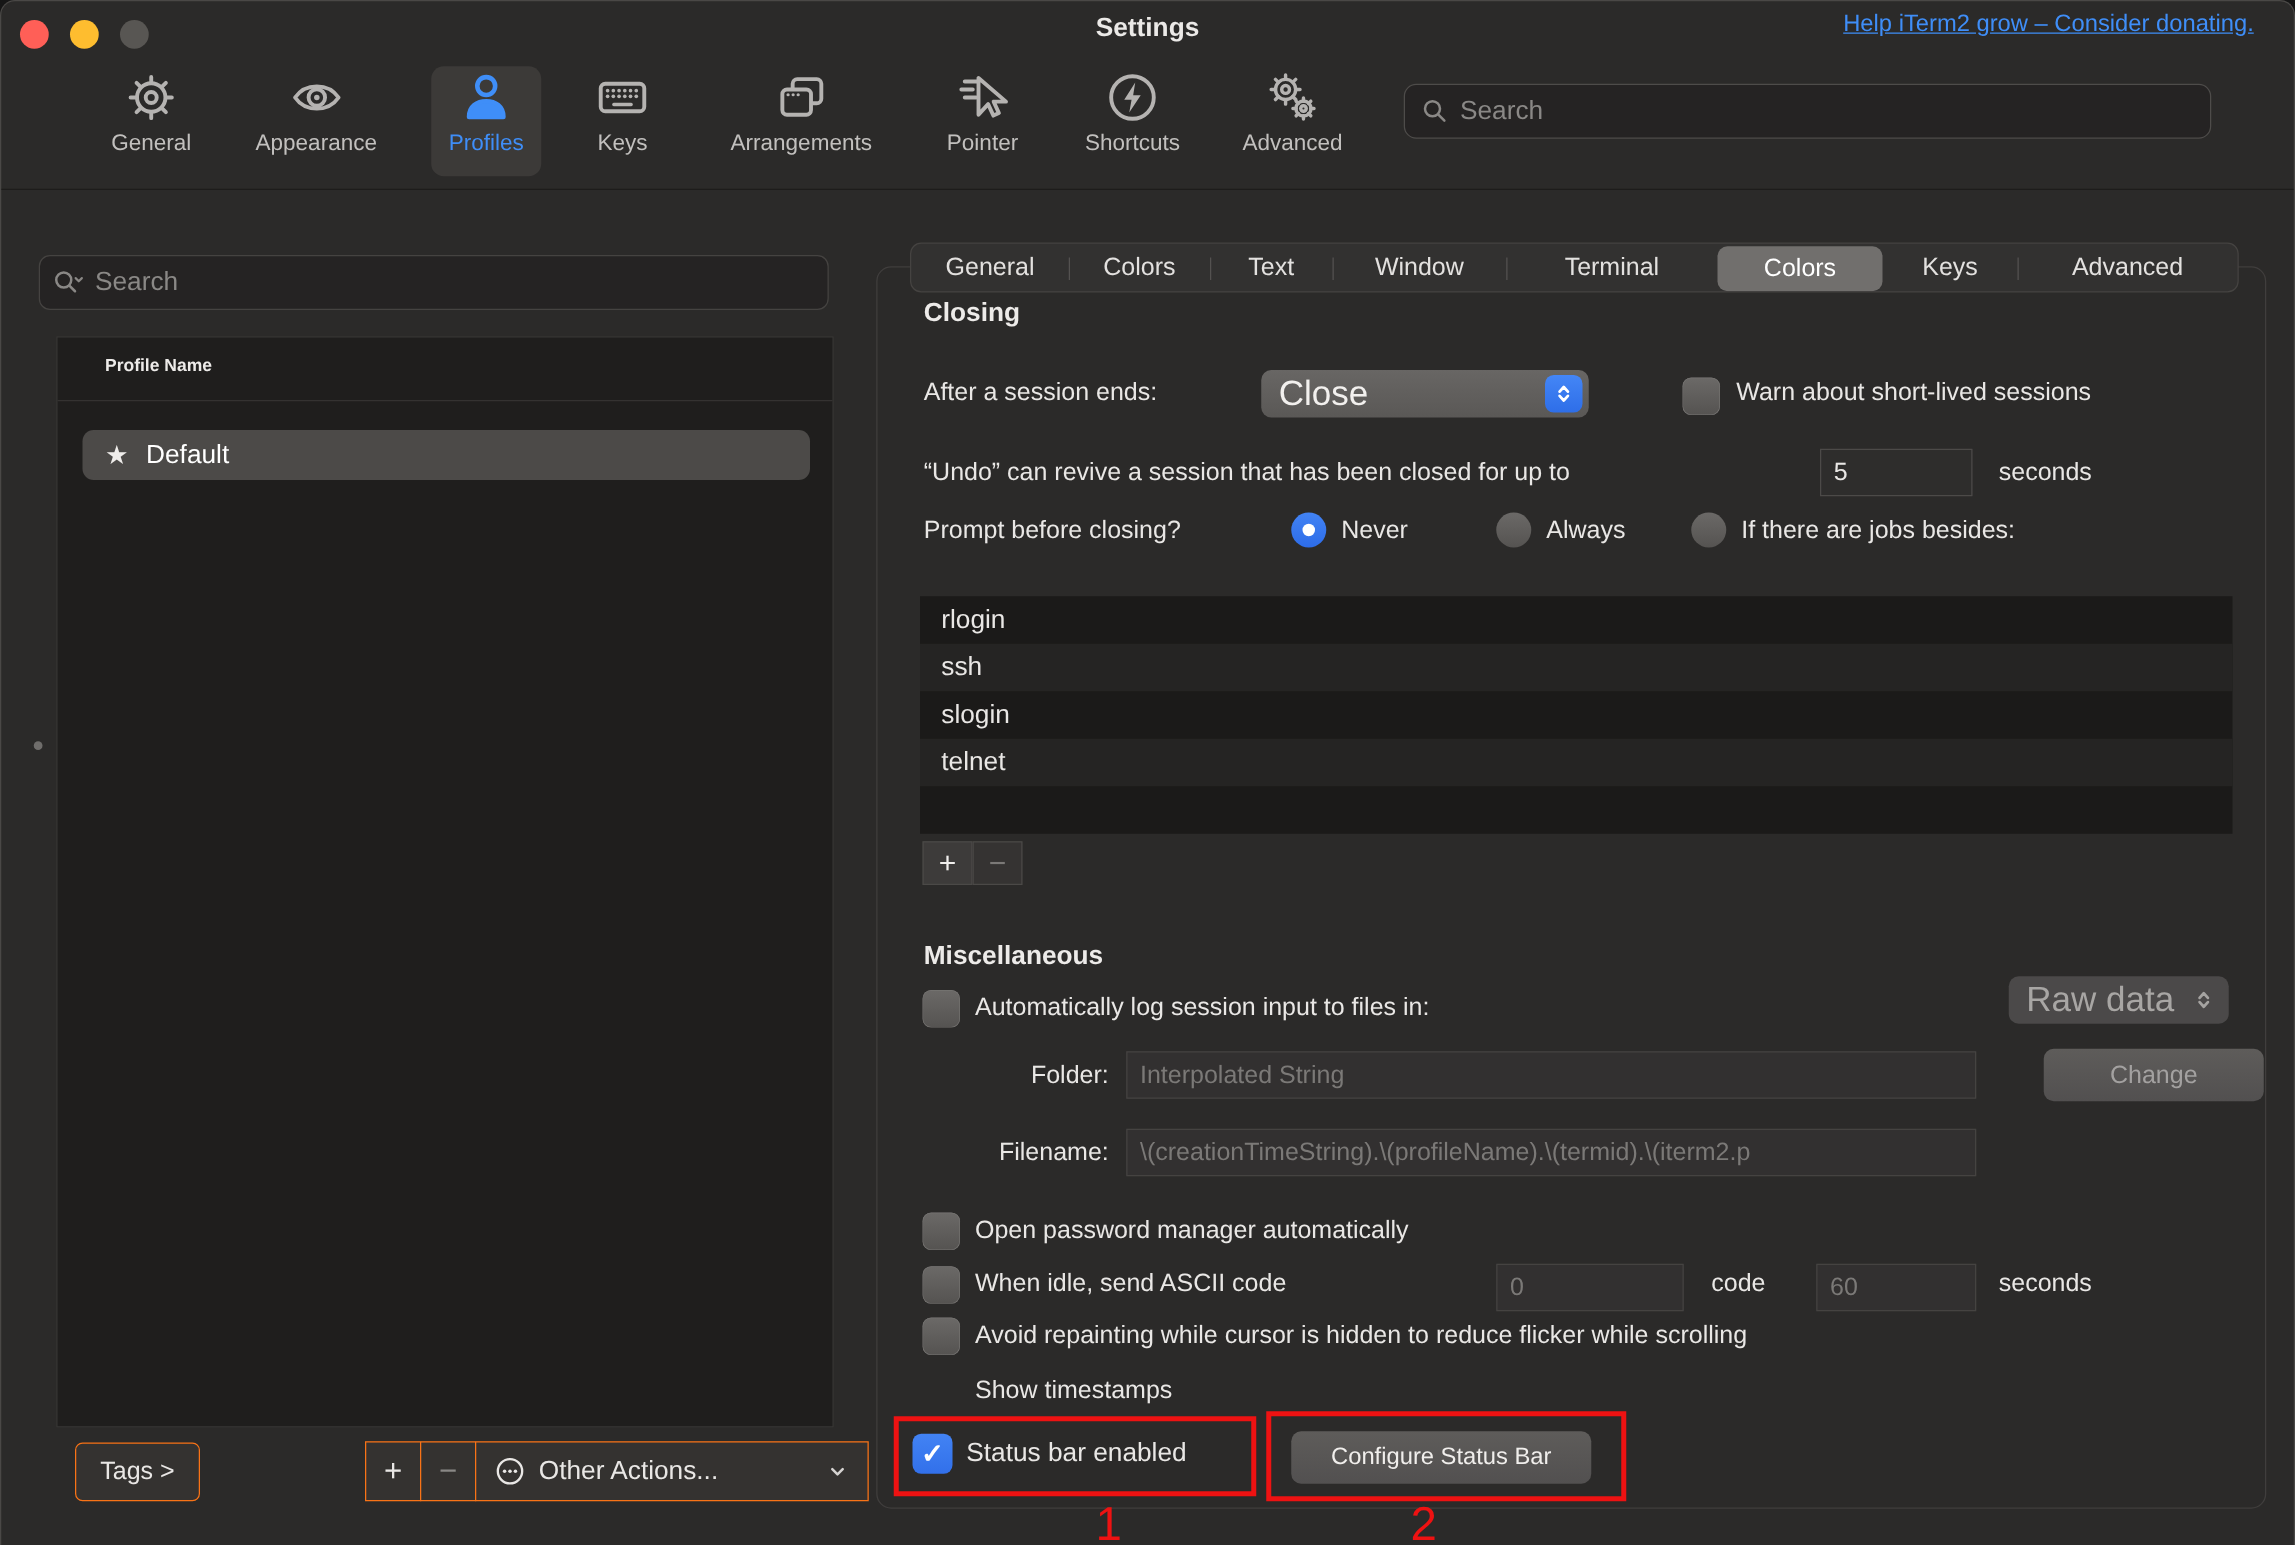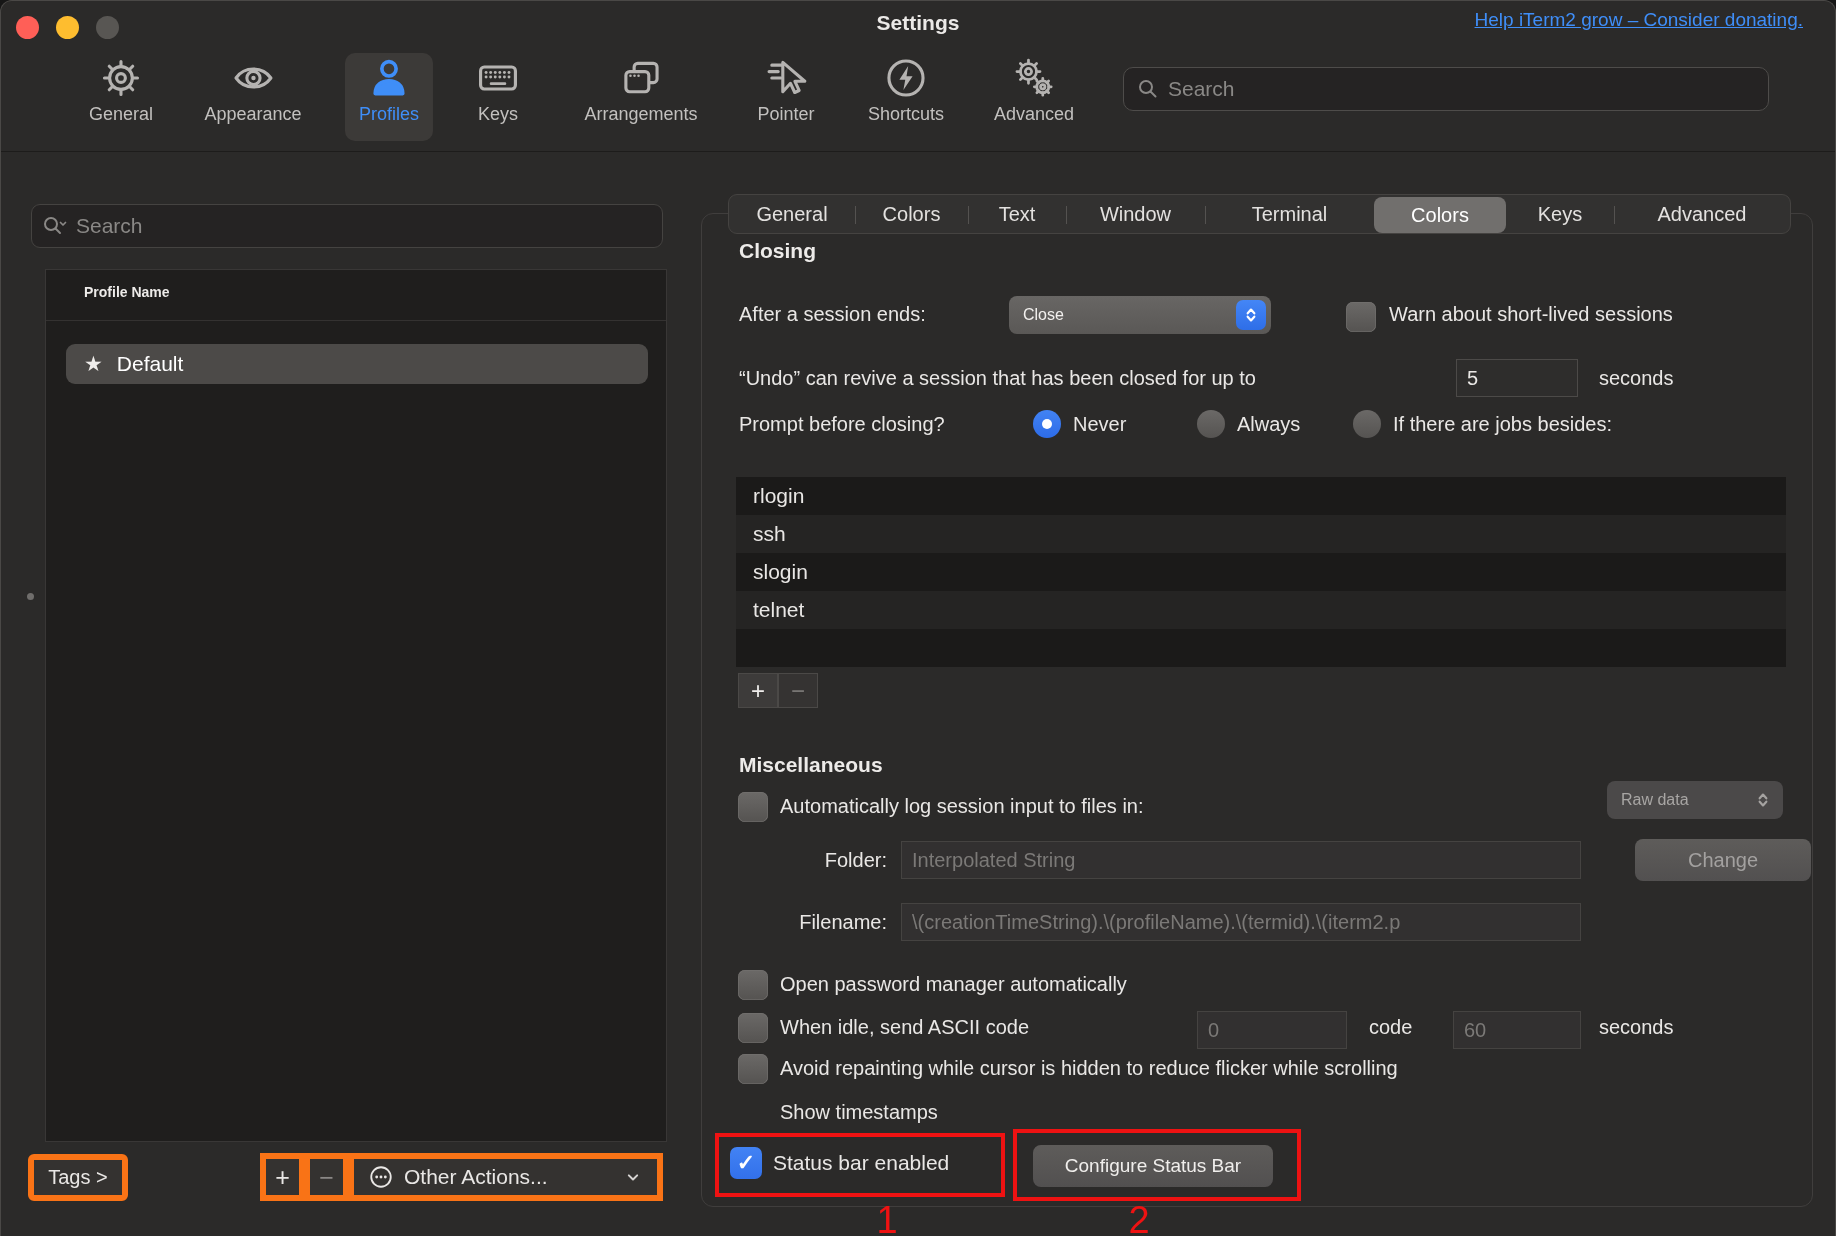--- a/index.html
+++ b/index.html
@@ -35,21 +35,21 @@
 
   
   .side-search{position:absolute;left:30px;top:203px;width:632px;height:44px;border:1.5px solid #454341;border-radius:9px;background:#252323;display:flex;align-items:center;padding:0 10px;}
   .side-search input{flex:1;background:none;border:none;outline:none;font-size:21px;color:var(--txt);margin-left:8px;}
   .side-search input::placeholder{color:#8a8886;}
   .profile-panel{position:absolute;left:44px;top:268px;width:622px;height:873px;background:var(--listbg);border:1px solid #393736;}
   .panel-header{position:absolute;left:38px;top:14px;font-size:14px;font-weight:bold;color:#edebe9;}
   .panel-hdiv{position:absolute;left:0;top:50px;width:100%;height:1px;background:#343231;}
   .profile-row{position:absolute;left:20px;top:74px;width:582px;height:40px;background:#4c4a48;border-radius:9px;display:flex;align-items:center;color:#fff;font-size:21px;}
   .profile-row .star{margin:0 14px 0 18px;font-size:21px;color:#efedeb;}
-  .side-bottom-btn{position:absolute;border:6px solid #f97316;background:#343230;color:var(--txt);font-size:20px;display:flex;align-items:center;justify-content:center;}
+  .side-bottom-btn{position:absolute;border:1px solid #f97316;background:#343230;color:var(--txt);font-size:20px;display:flex;align-items:center;justify-content:center;margin-left:32px;}
   .tags-btn{left:27px;top:1153px;width:100px;height:47px;border-radius:6px;}
   .pm-cell{top:1152px;width:45px;height:48px;font-size:25px;}
   .pm-plus{left:259px;border-radius:0;}
   .pm-minus{left:303px;color:#8a8886;}
   .other-actions{left:347px;top:1152px;width:315px;height:48px;justify-content:flex-start;padding:0 14px;}
   .other-actions .oa-label{margin-left:10px;font-size:21px;}
   .other-actions .oa-caret{margin-left:auto;}
 
   
   .content-panel{position:absolute;left:700px;top:212px;width:1112px;height:994px;border:1px solid var(--panelborder);border-radius:12px;}
@@ -61,21 +61,21 @@
   .h2{position:absolute;font-size:21px;font-weight:bold;color:#edebe9;}
   .lbl{position:absolute;font-size:20px;color:var(--txt);white-space:nowrap;}
   .rlbl{position:absolute;font-size:20px;color:var(--txt);text-align:right;white-space:nowrap;}
 
   .cb{position:absolute;width:30px;height:30px;border-radius:7px;background:linear-gradient(#6b6967,#555351);box-shadow:inset 0 0 0 .5px #777573;}
   .cb.checked{background:linear-gradient(#4283f4,#3270ea);display:flex;align-items:center;justify-content:center;color:#fff;font-size:22px;font-weight:bold;box-shadow:none;}
   .radio{position:absolute;width:28px;height:28px;border-radius:50%;background:linear-gradient(#6b6967,#555351);}
   .radio.on{background:linear-gradient(#4283f4,#2d6ce8);}
   .radio.on::after{content:"";position:absolute;left:9px;top:9px;width:10px;height:10px;border-radius:50%;background:#fff;}
 
-  .popup{position:absolute;height:38px;border-radius:8px;background:linear-gradient(#686664,#5a5856);display:flex;align-items:center;padding:0 5px 0 14px;font-size:16px;color:#f2f0ee;}
+  .popup{position:absolute;height:38px;border-radius:8px;background:linear-gradient(#686664,#5a5856);display:flex;align-items:center;padding:0 5px 0 14px;font-size:28px;color:#f2f0ee;}
   .popup .capsule{margin-left:auto;width:30px;height:30px;border-radius:7px;background:linear-gradient(#4486f6,#2e6ee8);display:flex;align-items:center;justify-content:center;}
   .popup.dis{background:#4b4949;color:#a8a6a4;}
   .popup.dis .capsule{background:none;}
 
   .tfield{position:absolute;height:38px;background:#2e2d2c;border:1px solid #4c4a48;}
   .tfield input{width:100%;height:100%;background:none;border:none;outline:none;font-size:20px;color:var(--txt);padding:0 10px;}
   .tfield.dis{background:#323030;border-color:#454341;}
   .tfield input::placeholder{color:var(--ph);}
 
   .jobs-list{position:absolute;left:735px;top:476px;width:1050px;height:190px;background:var(--rowdark);}

